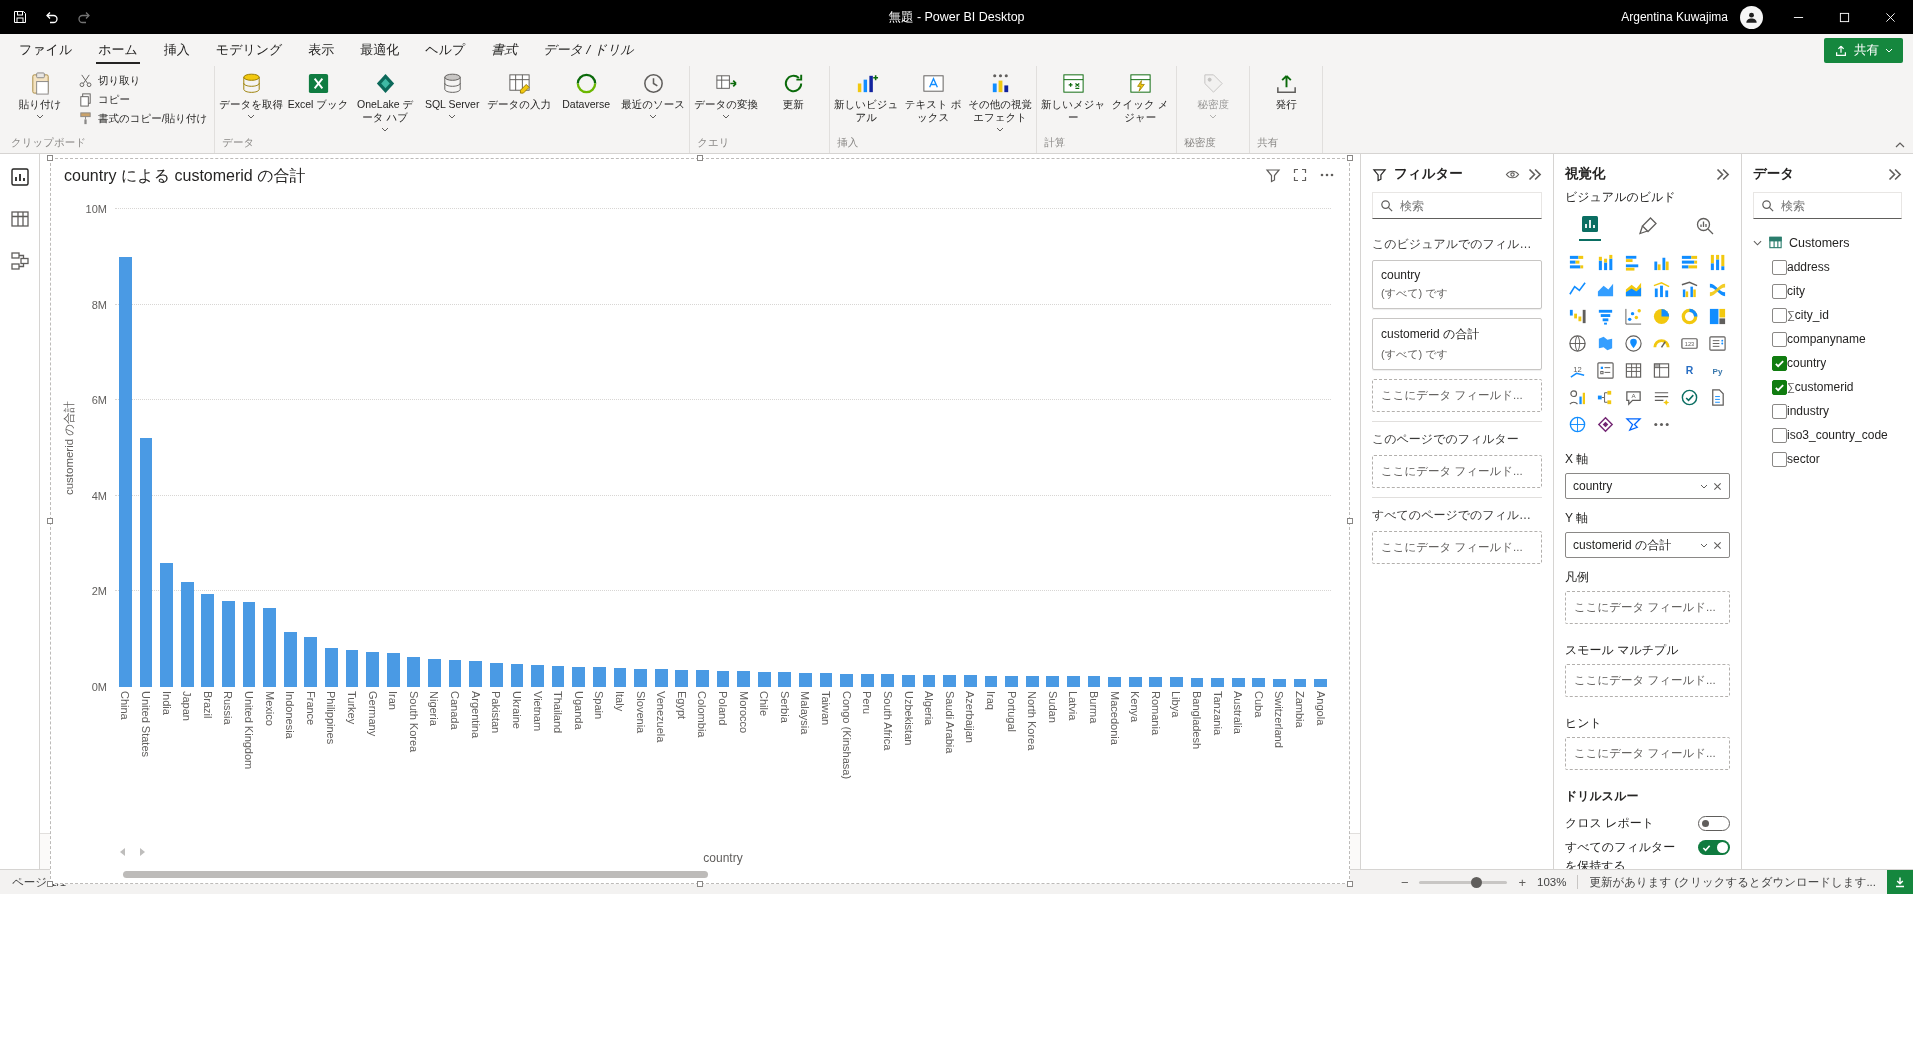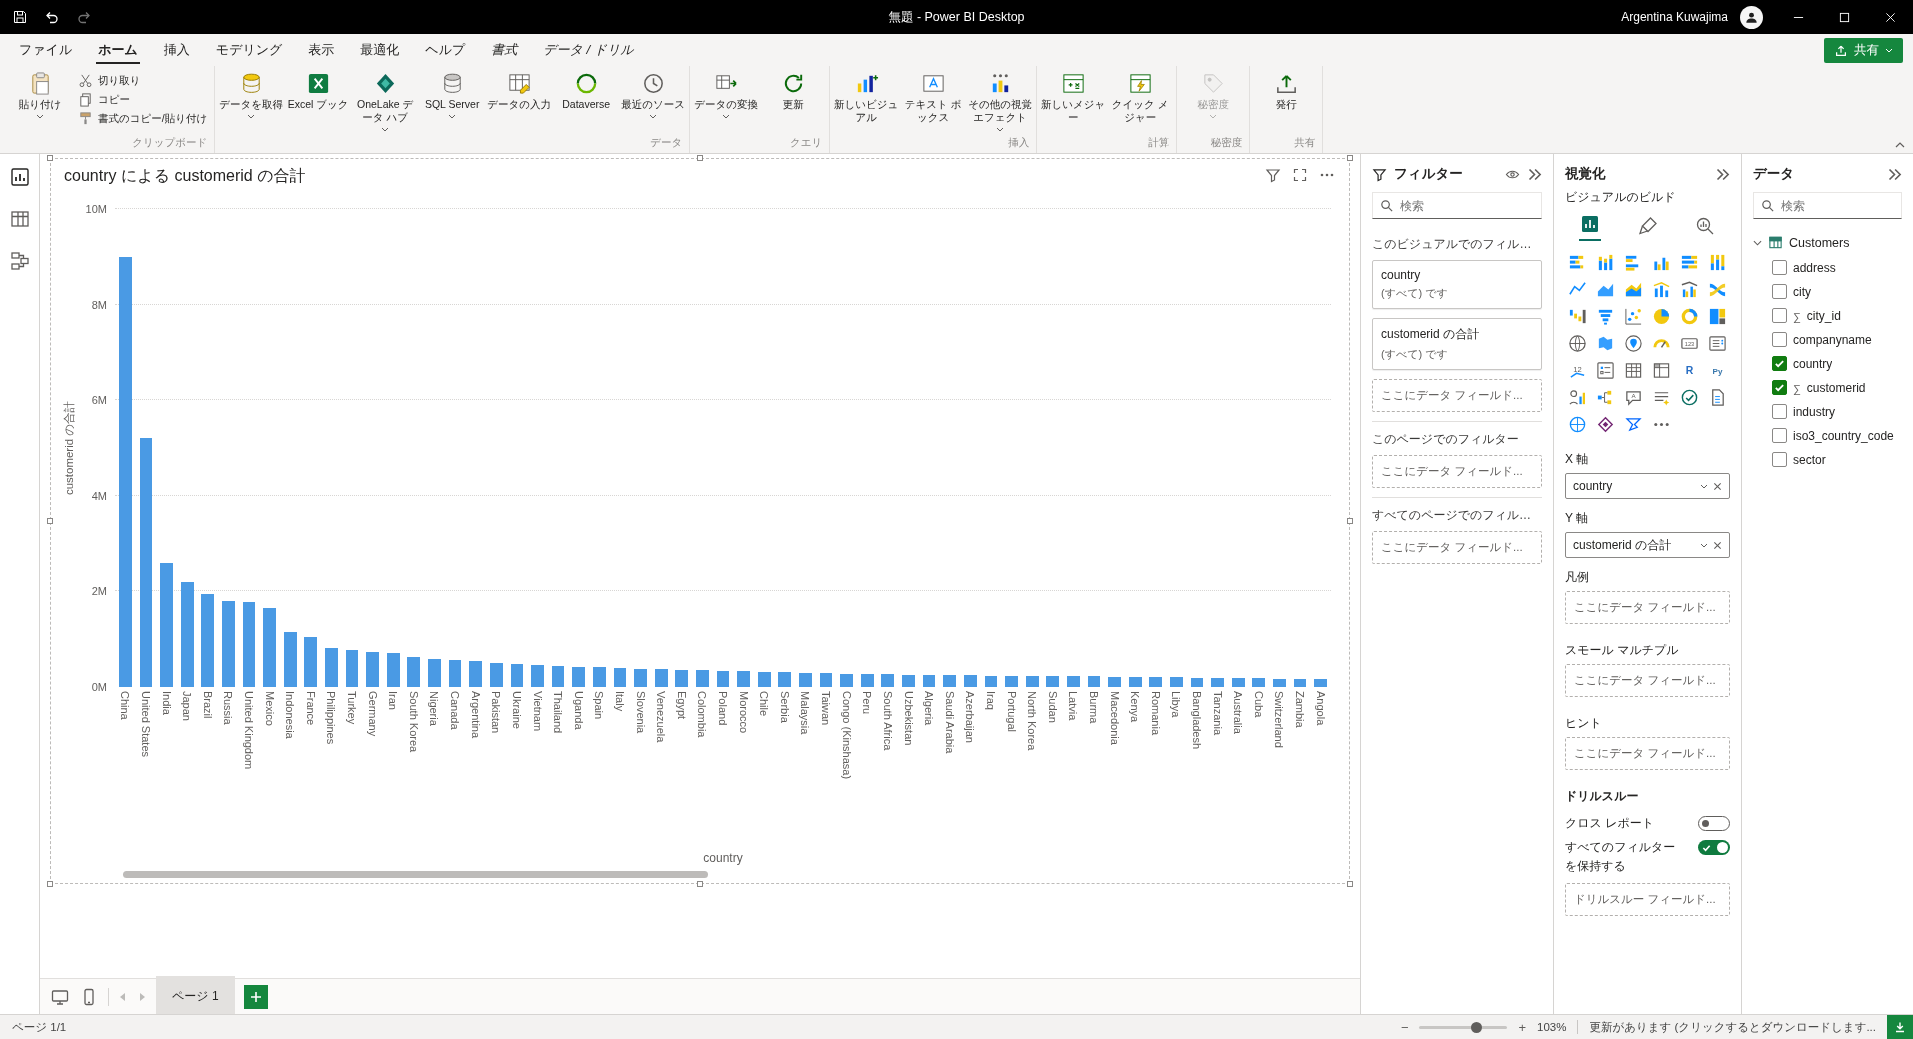--- a/index.html
+++ b/index.html
@@ -1,44 +1,44 @@
 <!DOCTYPE html>
 <html><head>
 <meta charset="utf-8">
 <style>
 *{box-sizing:border-box;margin:0;padding:0}
 html,body{width:1913px;height:1039px;overflow:hidden}
 body{font-family:"Liberation Sans","DejaVu Sans",sans-serif;font-size:12px;color:#252423;background:#fff}
-.app{display:flex;flex-direction:column;width:1913px;height:1039px}
+.app{display:flex;flex-direction:column;width:1913px;height:894px}
 svg{display:block}
 
 
 .titlebar{height:34px;background:#000;color:#fff;display:flex;align-items:center;position:relative;flex:none}
 .tb-left{display:flex;gap:16px;padding-left:12px;align-items:center;z-index:2}
 .tb-icon{width:16px;height:16px;cursor:pointer}
 .tb-title{position:absolute;left:0;right:0;text-align:center;font-size:12.5px}
 .tb-right{margin-left:auto;display:flex;align-items:center;gap:12px;z-index:2}
 .tb-user{font-size:12px}
 .tb-avatar{width:23px;height:23px;border-radius:50%;background:#f5f5f5;display:flex;align-items:center;justify-content:center;cursor:pointer}
 .winbtns{display:flex;height:34px}
 .winbtn{width:46px;display:flex;align-items:center;justify-content:center;cursor:pointer}
 
 
 .tabrow{height:32px;background:#f5f4f3;display:flex;align-items:center;padding-left:6px;position:relative;flex:none}
 .rtab{padding:0 13px;font-size:13px;height:32px;display:flex;align-items:center;cursor:pointer;position:relative;white-space:nowrap}
-.rtab.active{font-weight:700}
+.rtab.active{font-weight:400}
 .rtab.active:after{content:"";position:absolute;left:11px;right:11px;bottom:2px;height:2.5px;background:#252423}
 .rtab.ctx{font-style:italic}
 .share-btn{position:absolute;right:10px;top:4px;background:#15873E;color:#fff;height:25px;border-radius:2px;display:flex;align-items:center;gap:6px;padding:0 10px;font-size:12.5px;cursor:pointer}
 
 
 .ribbon{height:88px;background:#f5f4f3;border-bottom:1px solid #d6d4d2;display:flex;padding-left:4px;position:relative;flex:none}
 .rgroup{display:flex;flex-direction:column;border-right:1px solid #e1dfdd;padding:1px 3px 0}
 .rgroup-body{flex:1;display:flex;align-items:stretch;gap:1px}
-.rgroup-label{font-size:10.5px;color:#8a8886;text-align:right;padding:1px 4px 3px;white-space:nowrap}
+.rgroup-label{font-size:10.5px;color:#8a8886;text-align:left;padding:1px 4px 3px;white-space:nowrap}
 .rbig{width:66px;display:flex;flex-direction:column;align-items:center;padding-top:4px;gap:2px;cursor:pointer;border-radius:2px;text-align:center}
 .rbig .ric{width:25px;height:25px}
 .rbig .ric svg{width:25px;height:25px}
 .rbig .rlbl{font-size:10.5px;line-height:1.25;color:#252423}
 .rbig .dd{margin-top:1px}
 .rbig.disabled{opacity:.45}
 .rstack{display:flex;flex-direction:column;gap:2px;padding-top:5px}
 .rsmall{display:flex;align-items:center;gap:5px;font-size:10.5px;padding:1px 4px;cursor:pointer;white-space:nowrap}
 .ric16{width:15px;height:15px;flex:none}
 .ric16 svg{width:15px;height:15px}
@@ -116,21 +116,21 @@
 .dt-row{display:flex;align-items:center;gap:8px;padding:5px 0 2px}
 .dt-label{font-size:12px;flex:1}
 .dt-line2{font-size:12px;padding:0 0 8px}
 .tgl-off{width:32px;height:15px;border:1px solid #605e5c;border-radius:9px;position:relative;cursor:pointer;flex:none;background:#fff}
 .tgl-off:after{content:"";position:absolute;left:3px;top:3px;width:7px;height:7px;border-radius:50%;background:#605e5c}
 .tgl-on{width:32px;height:15px;background:#0f7b3f;border-radius:9px;position:relative;cursor:pointer;flex:none;display:flex;align-items:center;padding-left:4px}
 .tgl-on:after{content:"";position:absolute;right:2px;top:2px;width:11px;height:11px;border-radius:50%;background:#fff}
 
 
 .tbl-row{display:flex;align-items:center;gap:6px;padding:6px 11px 5px;font-size:12.5px;cursor:pointer}
-.field-row{display:flex;align-items:flex-end;gap:6px;padding:4.5px 6px 4.5px 30px;font-size:12px;cursor:pointer}
+.field-row{display:flex;align-items:center;padding:4.5px 6px 4.5px 30px;font-size:12px;cursor:pointer}
 .cb{width:15px;height:15px;border:1px solid #8a8886;border-radius:2px;background:#fff;flex:none;display:flex;align-items:center;justify-content:center}
 .cb.checked{background:#107C10;border-color:#107C10}
 .sigma{color:#605e5c;font-size:11px;flex:none}
 .fname{white-space:nowrap;overflow:hidden;text-overflow:ellipsis}
 
 
 .statusbar{height:25px;background:#f3f2f1;border-top:1px solid #d6d4d2;display:flex;align-items:center;padding-left:12px;font-size:11.5px;color:#444;flex:none}
 .sb-right{margin-left:auto;display:flex;align-items:center;gap:11px;height:100%}
 .zoom-sign{font-size:13px;color:#605e5c;cursor:pointer}
 .zoom-track{width:88px;height:3px;background:#c8c6c4;position:relative;border-radius:2px;cursor:pointer}

